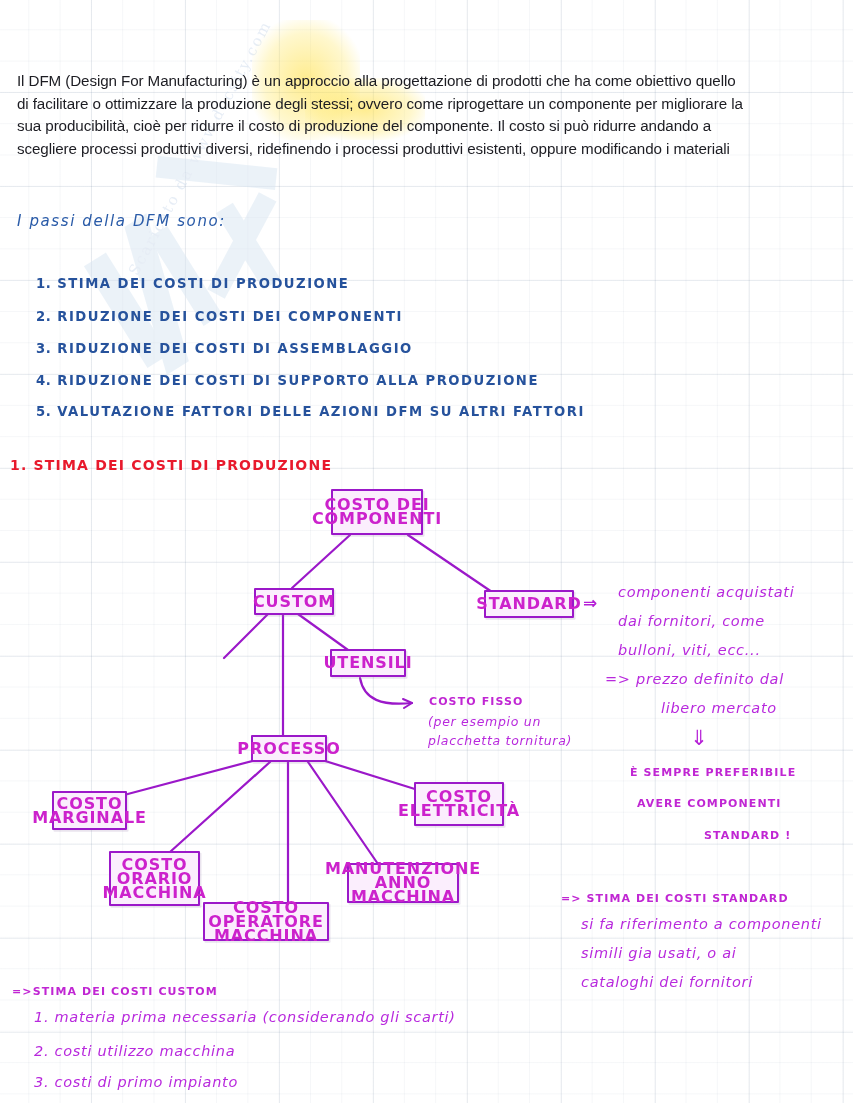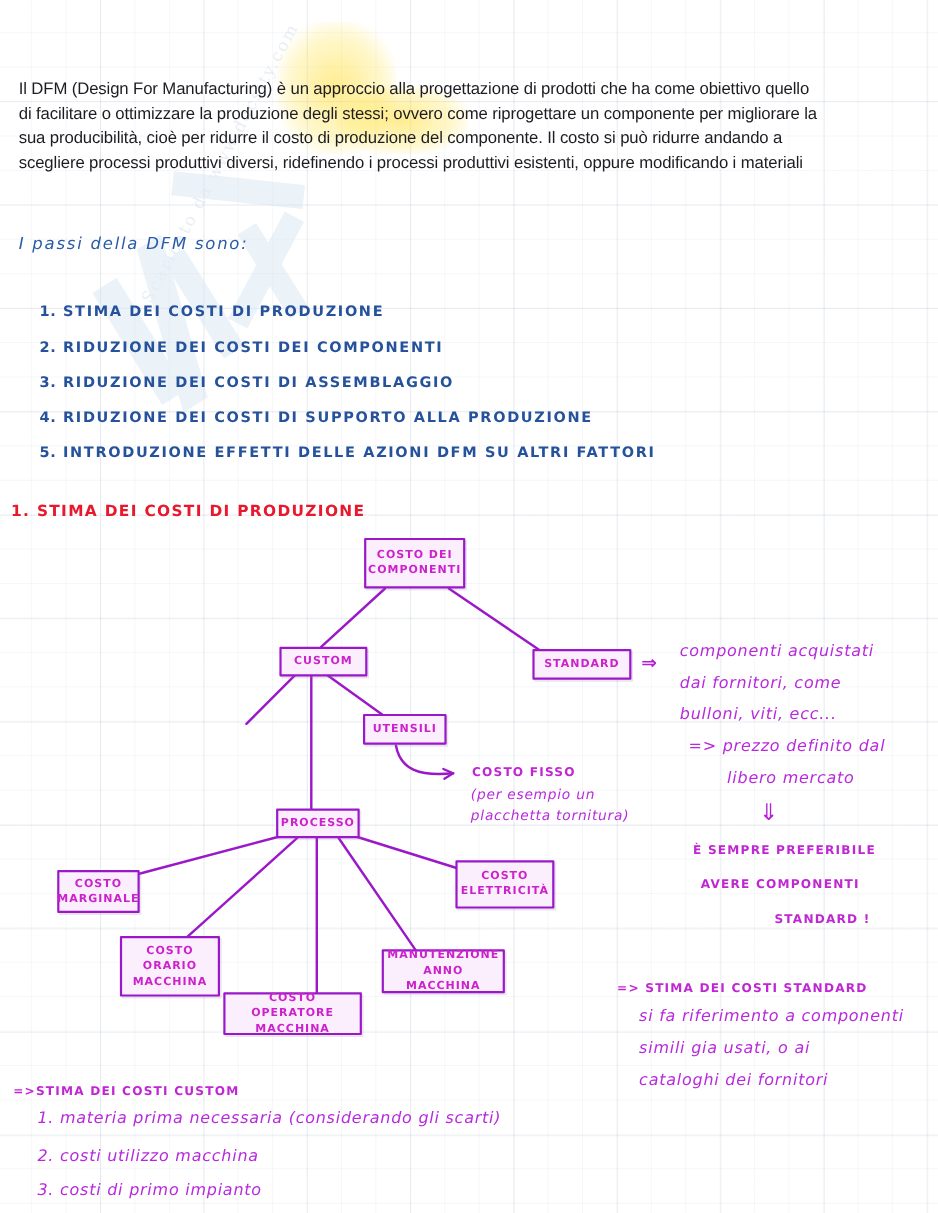--- a/index.html
+++ b/index.html
@@ -110,21 +110,21 @@
 
   
   .node {
     position: absolute;
     box-sizing: border-box;
     border: 2.4px solid #9b18c9;
     background: #fbeefd;
     color: #cc22cc;
     font-family: "DejaVu Sans", sans-serif;
     font-weight: bold;
-    font-size: 10px;
+    font-size: 16px;
     letter-spacing: 0.9px;
     display: flex;
     align-items: center;
     justify-content: center;
     text-align: center;
     line-height: 14px;
     border-radius: 1px;
     box-shadow: 1.5px 1.8px 0 rgba(150,120,170,0.20);
   }
   .node span { display: block; }
@@ -196,21 +196,21 @@
   <div class="hand-blue step" style="top:341px;">
     <span class="num">3.</span>
     <span>RIDUZIONE   DEI   COSTI  DI   ASSEMBLAGGIO</span>
   </div>
   <div class="hand-blue step" style="top:373px;">
     <span class="num">4.</span>
     <span>RIDUZIONE   DEI   COSTI DI  SUPPORTO   ALLA  PRODUZIONE</span>
   </div>
   <div class="hand-blue step" style="top:404px;">
     <span class="num">5.</span>
-    <span>INTRODUZIONE   EFFETTI   DELLE   AZIONI   DFM   SU   ALTRI   FATTORI</span>
+    <span>VALUTAZIONE   FATTORI   DELLE   AZIONI   DFM   SU   ALTRI   FATTORI</span>
   </div>
 
   <div id="sec1" class="hand-red">1. STIMA  DEI  COSTI   DI  PRODUZIONE</div>
 
   <svg id="edges" viewBox="0 0 853 1103" xmlns="http://www.w3.org/2000/svg">
     <g stroke="#9b18c9" stroke-width="2.2" fill="none" stroke-linecap="round">
 
       <line x1="350" y1="535" x2="292" y2="588"></line>
 
       <line x1="408" y1="535" x2="492" y2="592"></line>
@@ -296,21 +296,21 @@
   </div>
 
   <div class="note note-caps" style="left:429px; top:695px;">COSTO  FISSO</div>
   <div class="note note-script" style="left:428px; top:714px; font-size:12.5px;">(per esempio un</div>
   <div class="note note-script" style="left:428px; top:733px; font-size:12.5px;">placchetta tornitura)</div>
 
   <div class="note note-arrow" style="left:583px; top:593px;">⇒</div>
   <div class="note note-script" style="left:618px; top:584px;">componenti  acquistati</div>
   <div class="note note-script" style="left:618px; top:613px;">dai  fornitori,  come</div>
   <div class="note note-script" style="left:618px; top:642px;">bulloni,  viti,  ecc...</div>
-  <div class="note note-script" style="left:605px; top:671px;margin-left:21px;">=&gt; prezzo  definito  dal</div>
+  <div class="note note-script" style="left:605px; top:671px;">=&gt; prezzo  definito  dal</div>
   <div class="note note-script" style="left:661px; top:700px;">libero   mercato</div>
   <div class="note bigdown" style="left:690px; top:726px;">⇓</div>
   <div class="note note-caps" style="left:630px; top:766px;">È  SEMPRE  PREFERIBILE</div>
   <div class="note note-caps" style="left:637px; top:797px;">AVERE   COMPONENTI</div>
   <div class="note note-caps" style="left:704px; top:829px;">STANDARD !</div>
 
   <div class="note note-caps" style="left:561px; top:892px;">=&gt; STIMA DEI COSTI   STANDARD</div>
   <div class="note note-script" style="left:581px; top:916px;">si fa riferimento a  componenti</div>
   <div class="note note-script" style="left:581px; top:945px;">simili  gia usati,  o ai</div>
   <div class="note note-script" style="left:581px; top:974px;">cataloghi  dei   fornitori</div>

